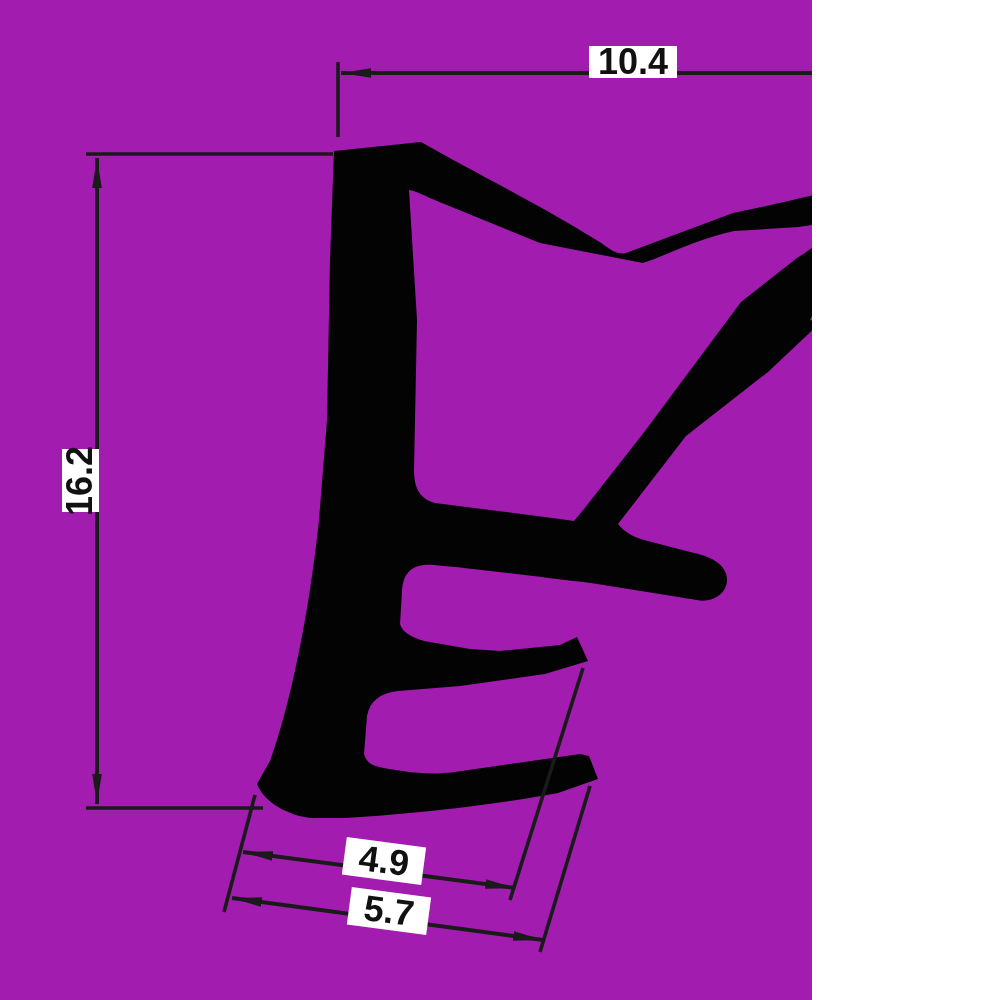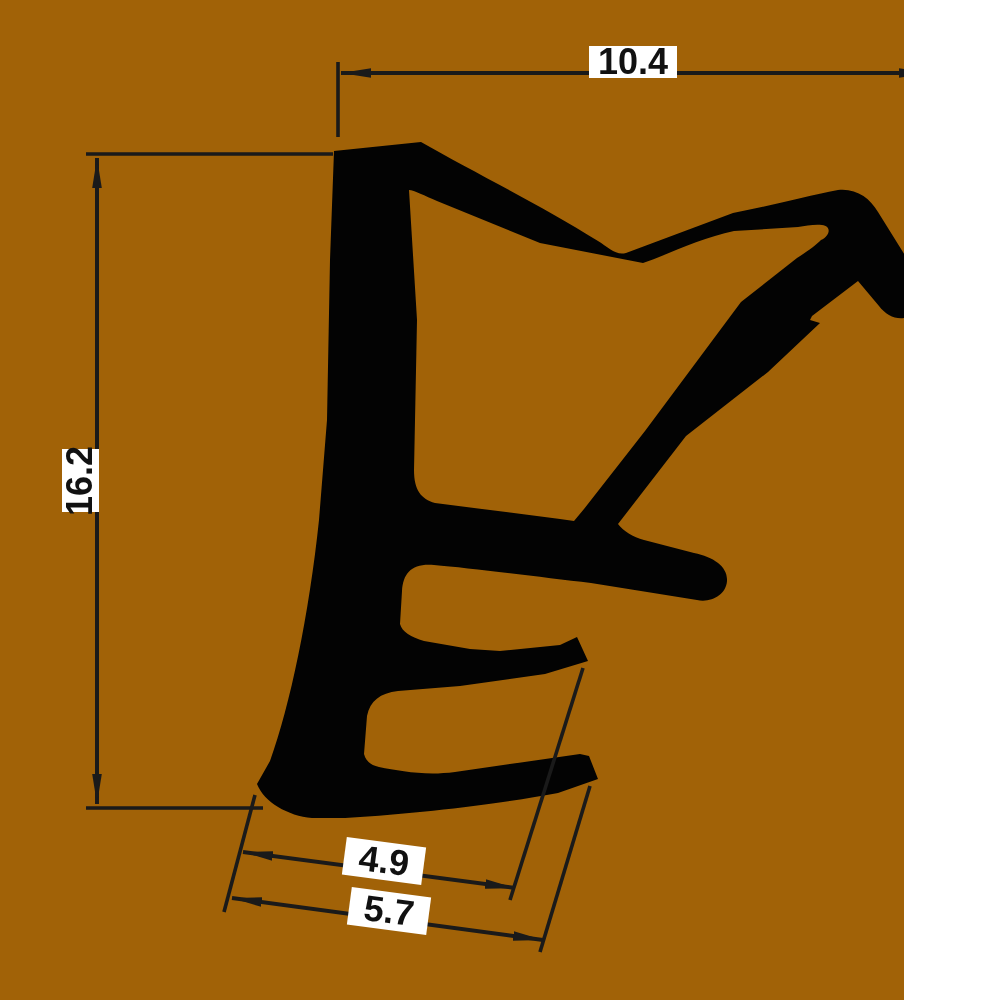--- a/index.html
+++ b/index.html
@@ -1,24 +1,24 @@
 <!DOCTYPE html>
 <html><head>
 <meta charset="utf-8">
 <style>
   html, body {
     margin: 0;
     padding: 0;
     background: #ffffff;
   }
   .canvas-wrap {
-    width: 904px;
+    width: 812px;
     height: 1000px;
     position: relative;
-    background: #a16207;
+    background: #a21caf;
     overflow: hidden;
   }
   svg {
     display: block;
   }
   .profile {
     fill: #030303;
     fill-rule: evenodd;
     stroke: none;
   }

